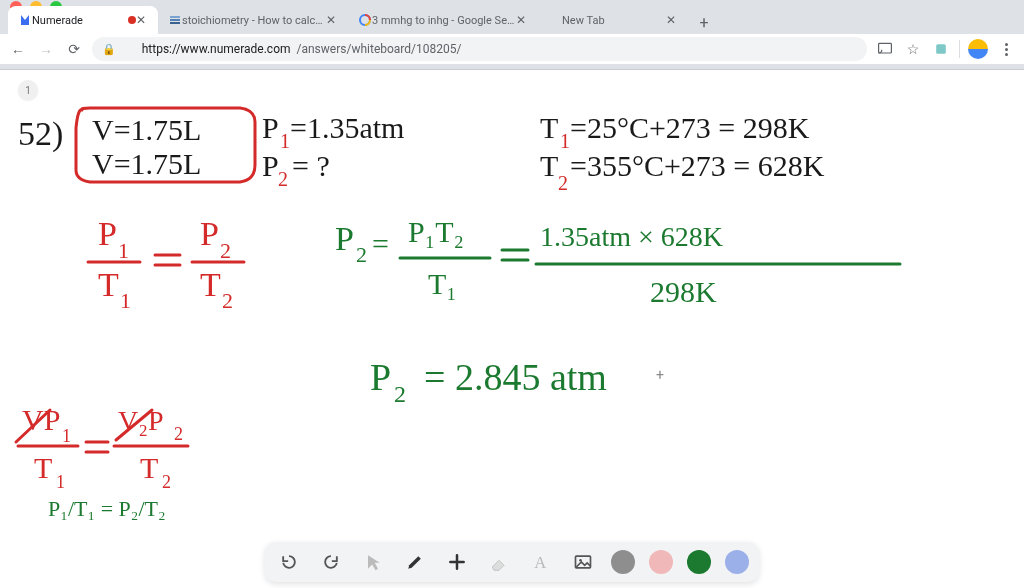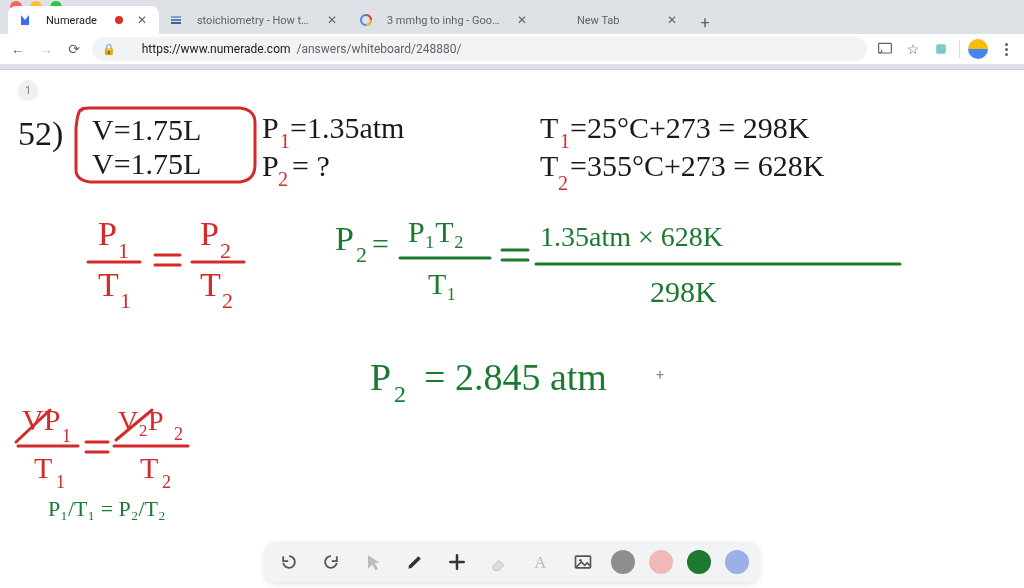--- a/index.html
+++ b/index.html
@@ -31,21 +31,21 @@
     .tab-strip {
       display: flex;
       align-items: flex-end;
       height: 28px;
       padding-left: 8px;
       margin-top: -8px;
     }
     .tab {
       display: flex;
       align-items: center;
-      gap: 14px;
+      gap: 0;
       padding: 6px 10px;
       background: transparent;
       border-radius: 8px 8px 0 0;
       font-size: 11px;
       color: #5f6368;
       min-width: 150px;
       max-width: 190px;
       height: 28px;
       cursor: pointer;
     }
@@ -197,21 +197,21 @@
     <div class="new-tab-btn">+</div>
   </div>
 
   <div class="addr-row">
     <div class="nav-btn">←</div>
     <div class="nav-btn disabled">→</div>
     <div class="nav-btn">⟳</div>
     <div class="url-bar">
       <span class="lock">🔒</span>
       <span class="url-host">https://www.numerade.com</span>
-        <span>/answers/whiteboard/248880/</span>
+        <span>/answers/whiteboard/108205/</span>
     </div>
     <div class="toolbar-icon">
       <svg viewBox="0 0 20 20" width="16" height="16">
           <rect x="2" y="3" width="16" height="12" rx="1" fill="none" stroke="#5f6368" stroke-width="1.5"></rect>
           <path d="M2 15 q4 0 4 -4" fill="none" stroke="#5f6368" stroke-width="1.5"></path>
         </svg>
     </div>
     <div class="toolbar-icon">☆</div>
     <div class="toolbar-icon">
       <svg viewBox="0 0 20 20" width="16" height="16">

